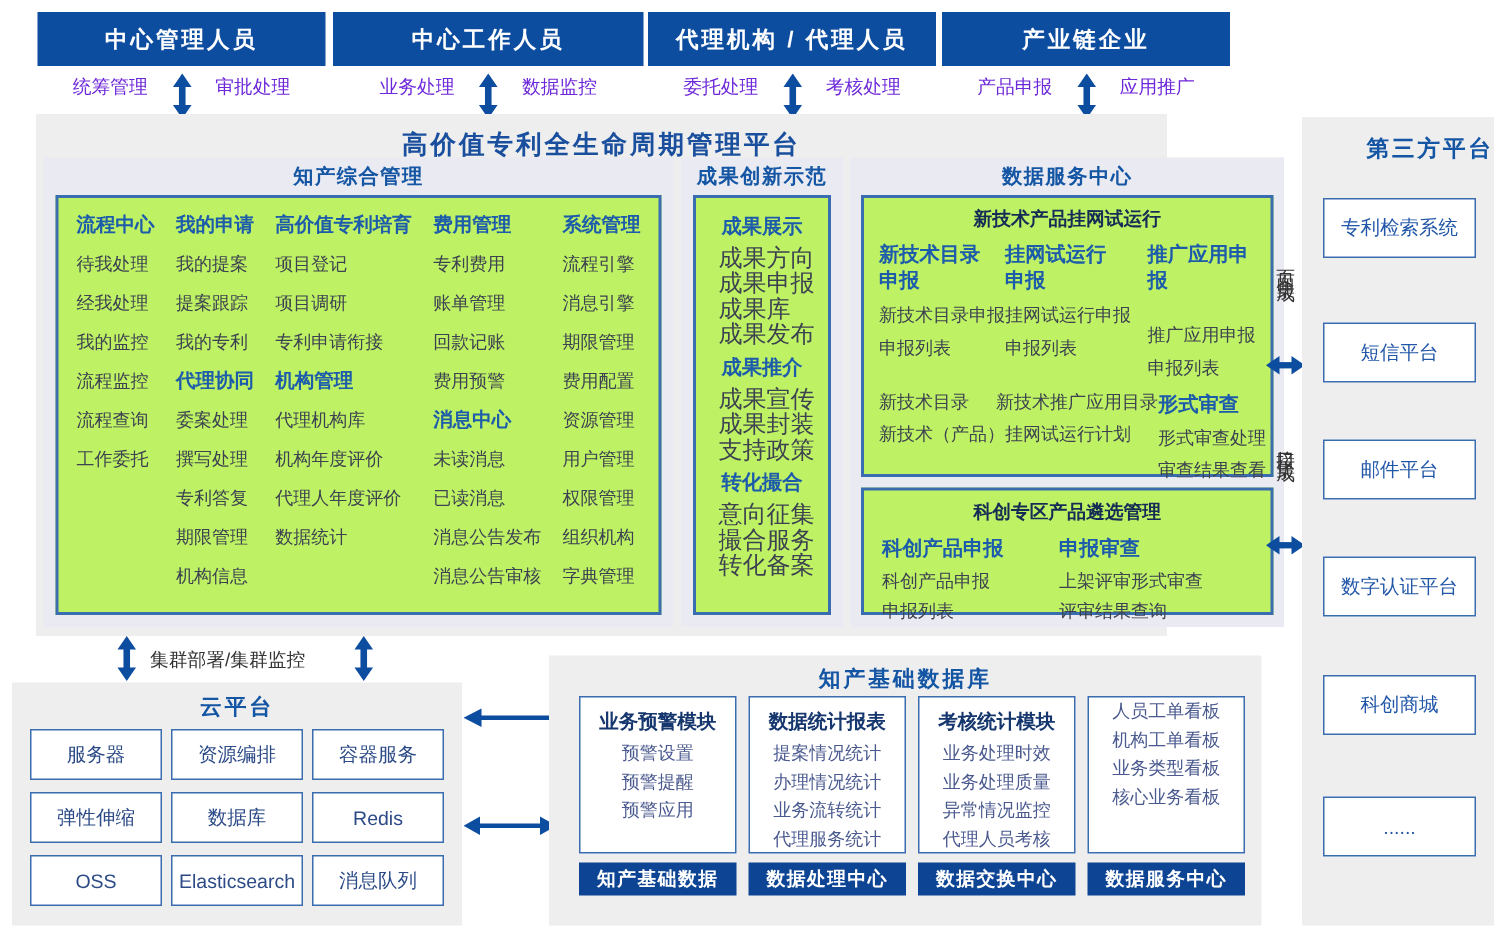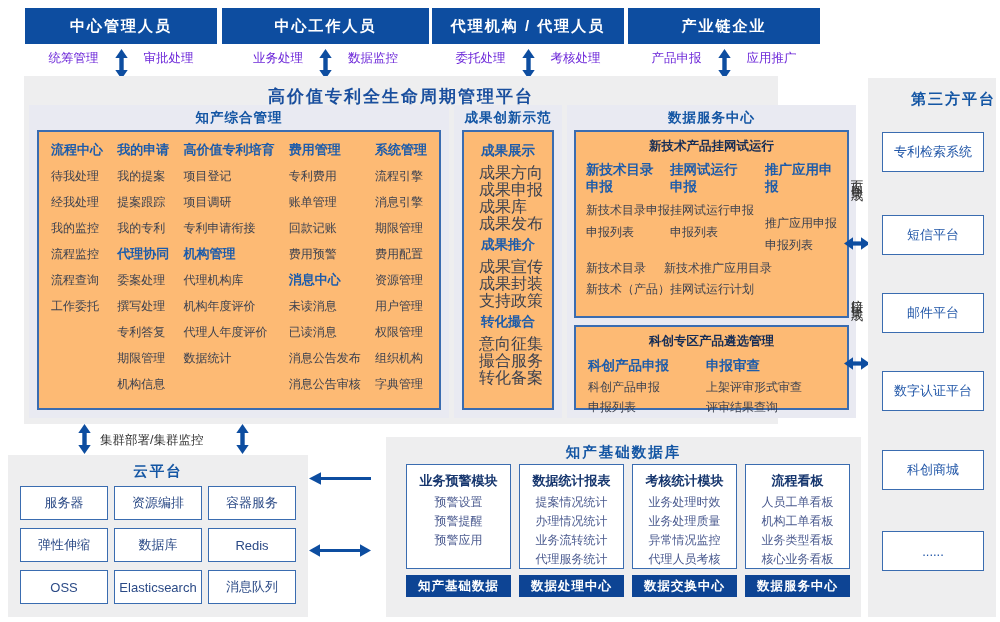--- a/index.html
+++ b/index.html
@@ -27,21 +27,21 @@
     font-size:12.5px;color:#6d28d9;height:22px;}
   .actor-sub .lbl{line-height:18px;}
   .varrow{display:block;}
 
   
   .main{position:absolute;left:24px;top:76px;width:754px;height:348px;background:var(--bg-gray);}
   .platform-title{text-align:center;padding-top:9px;font-size:17px;font-weight:bold;color:var(--title-blue);letter-spacing:2px;}
 
   .section{position:absolute;background:var(--bg-lav);}
   .sec-title{text-align:center;font-size:13.5px;font-weight:bold;color:var(--sec-title);line-height:26px;letter-spacing:1px;}
-  .inner-box{position:absolute;background:#fdba74;border:2px solid var(--border-blue);box-sizing:border-box;font-family:Liberation Serif, serif;}
+  .inner-box{position:absolute;background:#bef264;border:2px solid var(--border-blue);box-sizing:border-box;font-family:Liberation Serif, serif;}
 
   .sec-ip{left:5px;top:29px;width:420px;height:313px;}
   .ip-box{left:8px;right:8px;top:25px;bottom:8px;}
   .ip-cols{display:flex;justify-content:space-between;padding:5px 12px 0 12px;}
   .group-heading{font-size:13px;font-weight:bold;color:var(--head-blue);line-height:26px;white-space:nowrap;}
   .ip-item{font-size:12px;color:var(--item-gray);line-height:26px;white-space:nowrap;}
 
   .sec-ach{left:430px;top:29px;width:108px;height:313px;}
   .ach-box{left:8px;right:8px;top:25px;bottom:8px;padding-top:6px;}
   .ach-heading{text-align:center;font-size:13.5px;font-weight:bold;color:var(--head-blue);line-height:26px;white-space:nowrap;}
@@ -85,21 +85,21 @@
     font-size:13px;color:#2b4a86;box-sizing:border-box;}
 
   
   .cluster-label{position:absolute;left:100px;top:432px;font-size:12.5px;color:#333;}
   .cluster-arrow1{position:absolute;left:78px;top:424px;}
   .cluster-arrow2{position:absolute;left:236px;top:424px;}
   .link-arrow-left{position:absolute;left:309px;top:472px;}
   .link-arrow-lr{position:absolute;left:309px;top:544px;}
 
   
-  .db{position:absolute;left:386px;top:437px;width:475px;height:180px;background:var(--bg-gray);}
+  .db{position:absolute;left:366px;top:437px;width:475px;height:180px;background:var(--bg-gray);}
   .db-title{text-align:center;padding-top:6px;font-size:14.5px;font-weight:bold;color:var(--sec-title);letter-spacing:2px;}
   .db-modules{position:absolute;left:20px;top:27px;display:flex;gap:8px;}
   .db-module{width:105px;}
   .db-box{height:105px;background:#fff;border:1.5px solid var(--border-blue);text-align:center;box-sizing:border-box;}
   .db-heading{font-size:13px;font-weight:bold;color:var(--mod-head);line-height:25px;padding-top:3px;white-space:nowrap;}
   .db-item{font-size:12px;color:var(--mod-item);line-height:19px;white-space:nowrap;}
   .db-footer{margin-top:6px;height:22px;background:var(--btn-blue);color:#fff;font-weight:bold;font-size:12.5px;
     display:flex;align-items:center;justify-content:center;letter-spacing:1px;}
 </style>
 </head>
@@ -266,20 +266,25 @@
             <div class="trial-item">申报列表</div>
           </div>
         </div>
         <div class="trial-row2">
           <div class="left">
             <div class="row2-line">
               <span>新技术目录</span><span class="gap"></span><span>新技术推广应用目录</span>
             </div>
             <div class="row2-line">新技术（产品）挂网试运行计划</div>
           </div>
+          <div class="right">
+            <div class="row2-heading">形式审查</div>
+            <div class="row2-line">形式审查处理</div>
+            <div class="row2-line">审查结果查看</div>
+          </div>
         </div>
       </div>
 
       <div class="inner-box prod-box2">
         <div class="sub-title">科创专区产品遴选管理</div>
         <div class="sel-cols">
           <div class="sel-col1">
             <div class="sel-heading">科创产品申报</div>
             <div class="sel-item">科创产品申报</div>
             <div class="sel-item">申报列表</div>
@@ -381,21 +386,20 @@
           <div class="db-heading">考核统计模块</div>
           <div class="db-item">业务处理时效</div>
           <div class="db-item">业务处理质量</div>
           <div class="db-item">异常情况监控</div>
           <div class="db-item">代理人员考核</div>
         </div>
         <div class="db-footer">数据交换中心</div>
       </div>
       <div class="db-module">
         <div class="db-box">
-          <div class="db-heading">流程看板</div>
           <div class="db-item">人员工单看板</div>
           <div class="db-item">机构工单看板</div>
           <div class="db-item">业务类型看板</div>
           <div class="db-item">核心业务看板</div>
         </div>
         <div class="db-footer">数据服务中心</div>
       </div>
     </div>
   </div>
 

